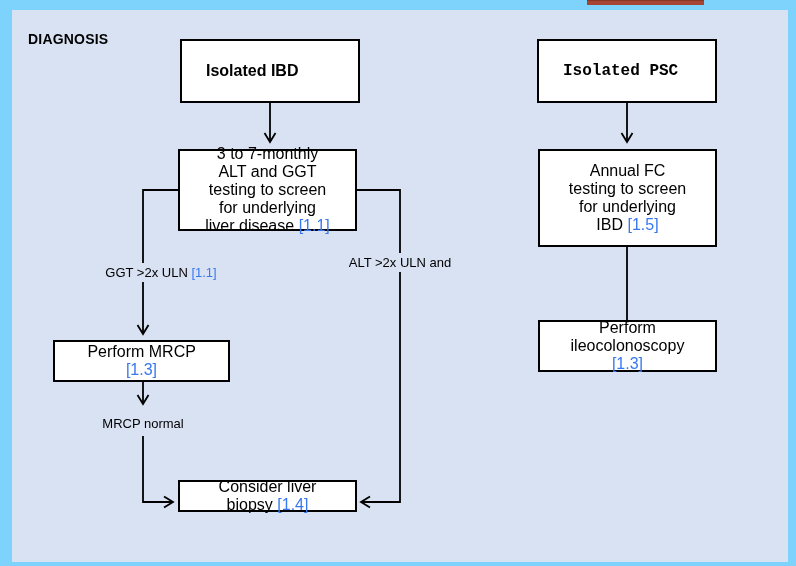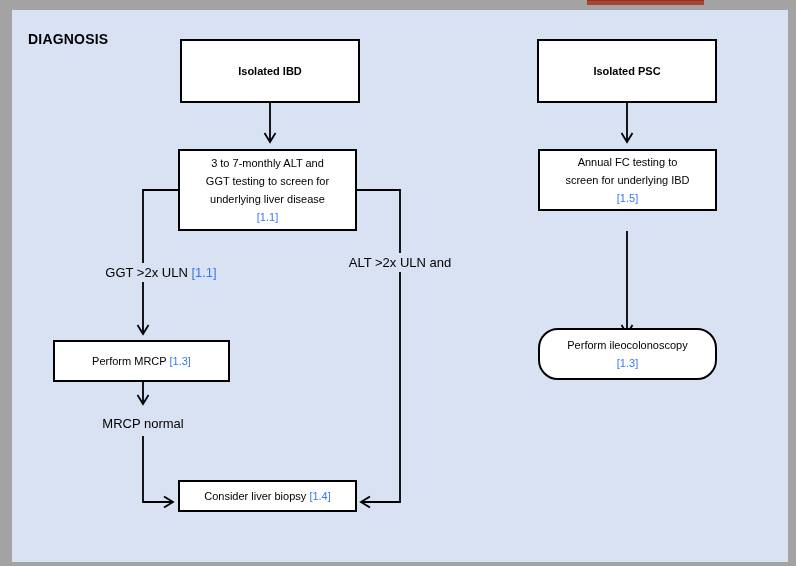--- a/index.html
+++ b/index.html
@@ -1,35 +1,35 @@
 <!DOCTYPE html>
 <html><head>
 <meta charset="utf-8">
 <style>
   html,body{margin:0;padding:0;background:#ffffff;}
   body{font-family:"Liberation Sans","DejaVu Sans",sans-serif;color:#000;}
-  .page{position:relative;width:796px;height:566px;background:#a3a3a3;overflow:hidden;}
+  .page{position:relative;width:796px;height:566px;background:#7dd3fc;overflow:hidden;}
   .accent-bar{position:absolute;left:587px;top:0;width:117px;height:5px;background:#a64534;border-top:1px solid #8c3526;box-sizing:border-box;}
   .panel{position:absolute;left:12px;top:10px;width:776px;height:552px;background:#d9e2f3;}
   .section-label{position:absolute;left:28px;top:31px;font-size:14px;font-weight:bold;letter-spacing:.2px;}
   .connectors{position:absolute;left:0;top:0;width:796px;height:566px;pointer-events:none;}
   .node{position:absolute;background:#ffffff;border:2px solid #000;box-sizing:border-box;
-        display:flex;align-items:center;justify-content:center;text-align:center;
-        font-size:11px;line-height:18px;padding:2px 24px;}
+        display:flex;align-items:center;justify-content:flex-start;text-align:center;
+        font-size:16px;line-height:18px;padding:2px 24px;}
   .node.bold{font-weight:bold;}
   .ref{color:#3778f0;text-decoration:none;cursor:pointer;}
   .edge-label{position:absolute;transform:translateX(-50%);background:#d9e2f3;
               font-size:13px;line-height:19px;text-align:center;padding:0 4px;white-space:nowrap;}
   
   .n-isolated-ibd{left:180px;top:39px;width:180px;height:64px;}
-  .n-isolated-psc{left:537px;top:39px;width:180px;height:64px;}
+  .n-isolated-psc{left:537px;top:39px;width:180px;height:64px;font-family:Liberation Mono, monospace;}
   .n-ibd-testing{left:178px;top:149px;width:179px;height:82px;}
-  .n-psc-testing{left:538px;top:149px;width:179px;height:62px;}
+  .n-psc-testing{left:538px;top:149px;width:179px;height:98px;}
   .n-perform-mrcp{left:53px;top:340px;width:177px;height:42px;}
-  .n-perform-ileo{left:538px;top:328px;width:179px;height:52px;border-radius:20px;}
+  .n-perform-ileo{left:538px;top:320px;width:179px;height:52px;}
   .n-consider-biopsy{left:178px;top:480px;width:179px;height:32px;}
   
   .l-ggt{left:161px;top:263px;}
   .l-alt{left:400px;top:253px;}
   .l-mrcp-normal{left:143px;top:414px;text-align:right;}
   .l-fc{left:627px;top:263px;}
 </style>
 </head>
 <body>
 

